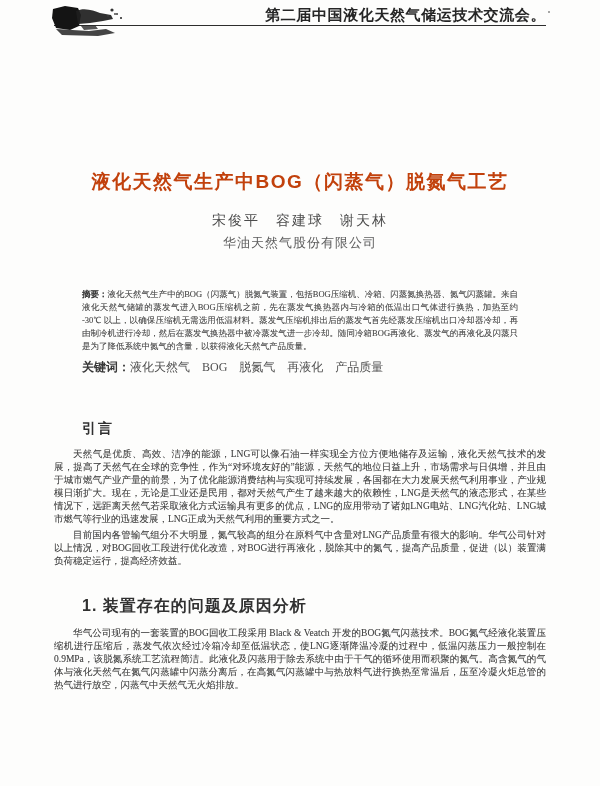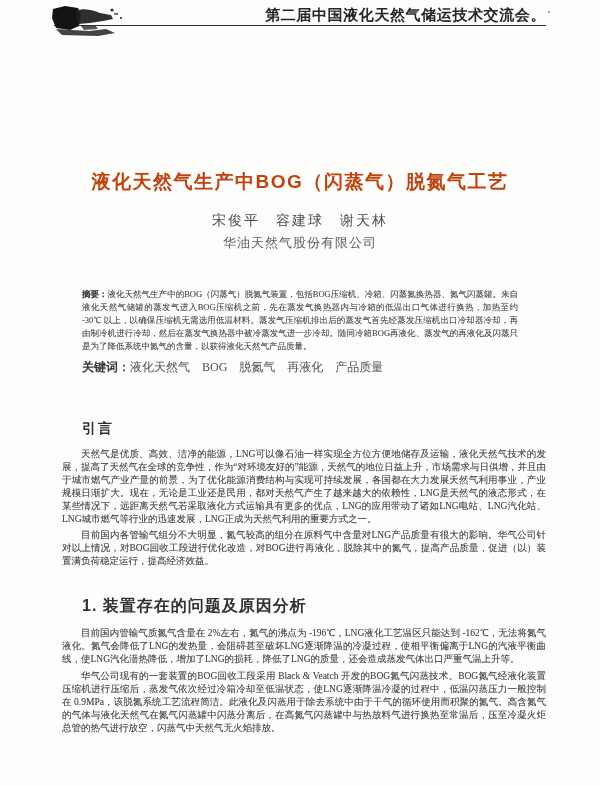--- a/index.html
+++ b/index.html
@@ -111,21 +111,21 @@
     margin-top: 46px;
     font-size: 14px;
     letter-spacing: 2px;
   }
   .section-heading.numbered {
     margin-top: 28px;
     font-size: 16px;
     letter-spacing: 1px;
   }
   .body-para {
-    margin: 10px 0 0 8px;
+    margin: 10px 0 0 0;
     font-size: 9.5px;
     line-height: 12.9px;
     text-align: justify;
     text-indent: 2em;
     color: #454545;
     text-shadow: 0 0 0.4px rgba(70,70,70,0.4);
   }
   .body-para + .body-para { margin-top: 4px; }
 </style>
 </head>
@@ -154,21 +154,20 @@
 
     <p class="abstract"><span class="label">摘要：</span><span>液化天然气生产中的BOG（闪蒸气）脱氮气装置，包括BOG压缩机、冷箱、闪蒸氮换热器、氮气闪蒸罐。来自液化天然气储罐的蒸发气进入BOG压缩机之前，先在蒸发气换热器内与冷箱的低温出口气体进行换热，加热至约 -30℃ 以上，以确保压缩机无需选用低温材料。蒸发气压缩机排出后的蒸发气首先经蒸发压缩机出口冷却器冷却，再由制冷机进行冷却，然后在蒸发气换热器中被冷蒸发气进一步冷却。随同冷箱BOG再液化、蒸发气的再液化及闪蒸只是为了降低系统中氮气的含量，以获得液化天然气产品质量。</span></p>
 
     <p class="keywords"><span class="label">关键词：</span><span>液化天然气　BOG　脱氮气　再液化　产品质量</span></p>
 
     <h2 class="section-heading intro">引言</h2>
     <p class="body-para">天然气是优质、高效、洁净的能源，LNG可以像石油一样实现全方位方便地储存及运输，液化天然气技术的发展，提高了天然气在全球的竞争性，作为“对环境友好的”能源，天然气的地位日益上升，市场需求与日俱增，并且由于城市燃气产业产量的前景，为了优化能源消费结构与实现可持续发展，各国都在大力发展天然气利用事业，产业规模日渐扩大。现在，无论是工业还是民用，都对天然气产生了越来越大的依赖性，LNG是天然气的液态形式，在某些情况下，远距离天然气若采取液化方式运输具有更多的优点，LNG的应用带动了诸如LNG电站、LNG汽化站、LNG城市燃气等行业的迅速发展，LNG正成为天然气利用的重要方式之一。</p>
     <p class="body-para">目前国内各管输气组分不大明显，氮气较高的组分在原料气中含量对LNG产品质量有很大的影响。华气公司针对以上情况，对BOG回收工段进行优化改造，对BOG进行再液化，脱除其中的氮气，提高产品质量，促进（以）装置满负荷稳定运行，提高经济效益。</p>
 
     <h2 class="section-heading numbered">1. 装置存在的问题及原因分析</h2>
-    <p class="body-para">目前国内管输气质氮气含量在 2%左右，氮气的沸点为 -196℃，LNG液化工艺温区只能达到 -162℃，无法将氮气液化。氮气会降低了LNG的发热量，会阻碍甚至破坏LNG逐渐降温的冷凝过程，使相平衡偏离于LNG的汽液平衡曲线，使LNG汽化潜热降低，增加了LNG的损耗，降低了LNG的质量，还会造成蒸发气体出口严重气温上升等。</p>
     <p class="body-para">华气公司现有的一套装置的BOG回收工段采用 Black &amp; Veatch 开发的BOG氮气闪蒸技术。BOG氮气经液化装置压缩机进行压缩后，蒸发气依次经过冷箱冷却至低温状态，使LNG逐渐降温冷凝的过程中，低温闪蒸压力一般控制在 0.9MPa，该脱氮系统工艺流程简洁。此液化及闪蒸用于除去系统中由于干气的循环使用而积聚的氮气。高含氮气的气体与液化天然气在氮气闪蒸罐中闪蒸分离后，在高氮气闪蒸罐中与热放料气进行换热至常温后，压至冷凝火炬总管的热气进行放空，闪蒸气中天然气无火焰排放。</p>
 
   </div>
 
   <div class="speck" style="left:116px; top:13px; width:2px; height:2px;"></div>
   <div class="speck" style="left:120px; top:17px; width:1.5px; height:1.5px;"></div>
   <div class="speck" style="left:548px; top:11px; width:2px; height:2px; opacity:0.6;"></div>
 </div>
 
 </body></html>

